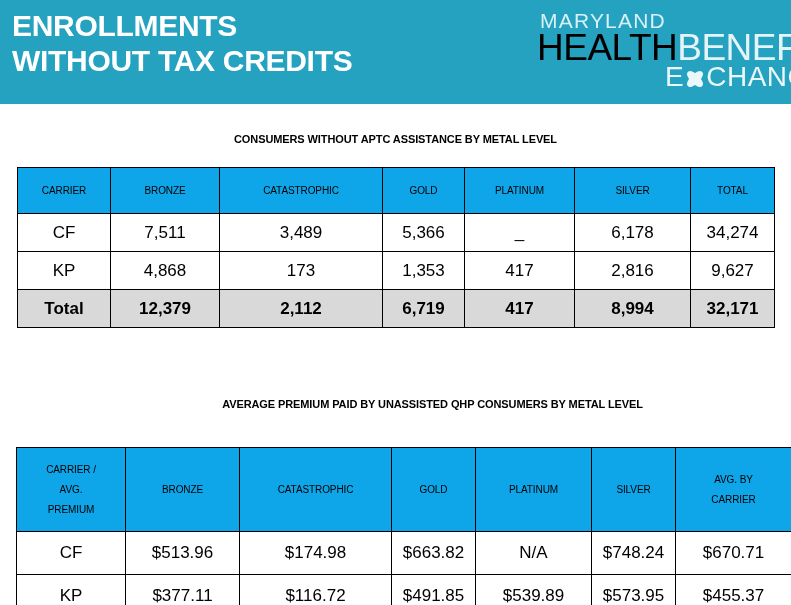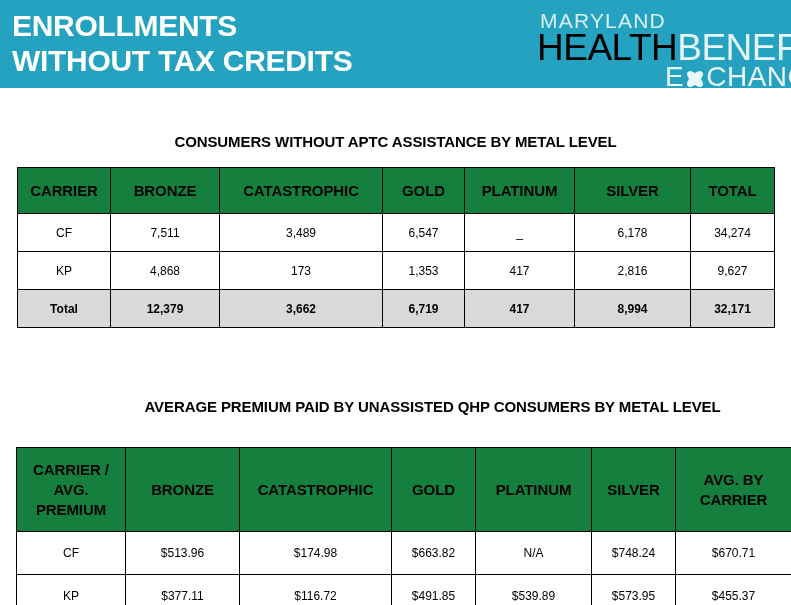--- a/index.html
+++ b/index.html
@@ -15,21 +15,21 @@
     color: #000000;
     position: relative;
   }
 
   
   .banner {
     position: absolute;
     left: 0;
     top: 0;
     width: 791px;
-    height: 88px;
+    height: 104px;
     background: #24a2c0;
     overflow: hidden;
   }
   .banner-title {
     position: absolute;
     left: 12px;
     top: 8px;
     font-size: 30px;
     font-weight: bold;
     line-height: 35px;
@@ -94,47 +94,47 @@
     border-radius: 50% 50% 50% 50% / 60% 60% 60% 60%;
   }
   .xglyph::before { transform: translate(-50%,-50%) rotate(45deg); }
   .xglyph::after  { transform: translate(-50%,-50%) rotate(-45deg); }
 
   
   .section-title {
     position: absolute;
     width: 791px;
     text-align: center;
-    font-size: 15px;
+    font-size: 11px;
     font-weight: bold;
     letter-spacing: -0.1px;
   }
   #title-1 { top: 133px; }
   #title-2 { top: 398px; margin-left: 37px; }
 
   
   table.grid {
     position: absolute;
     border-collapse: collapse;
     table-layout: fixed;
     background: #ffffff;
   }
   table.grid td, table.grid th {
     border: 1px solid #000000;
     text-align: center;
     vertical-align: middle;
-    font-size: 12px;
+    font-size: 17px;
     font-weight: normal;
     padding: 0 2px;
     background: #ffffff;
   }
   table.grid thead th {
-    background: #15803d;
-    font-weight: bold;
-    font-size: 15px;
+    background: #0ea5e9;
+    font-weight: normal;
+    font-size: 10px;
     letter-spacing: -0.1px;
   }
   table.grid tr.total-row td {
     background: #d9d9d9;
     font-weight: bold;
   }
 
   
   #table-enrollments {
     left: 17px;
@@ -192,38 +192,38 @@
       <th>PLATINUM</th>
       <th>SILVER</th>
       <th>TOTAL</th>
     </tr>
   </thead>
   <tbody>
     <tr>
       <td>CF</td>
       <td>7,511</td>
       <td>3,489</td>
-      <td>6,547</td>
+      <td>5,366</td>
       <td class="dash-cell">_</td>
       <td>6,178</td>
       <td>34,274</td>
     </tr>
     <tr>
       <td>KP</td>
       <td>4,868</td>
       <td>173</td>
       <td>1,353</td>
       <td>417</td>
       <td>2,816</td>
       <td>9,627</td>
     </tr>
     <tr class="total-row">
       <td>Total</td>
       <td>12,379</td>
-      <td>3,662</td>
+      <td>2,112</td>
       <td>6,719</td>
       <td>417</td>
       <td>8,994</td>
       <td>32,171</td>
     </tr>
   </tbody>
 </table>
 
 <div class="section-title" id="title-2">AVERAGE PREMIUM PAID BY UNASSISTED QHP CONSUMERS BY METAL LEVEL</div>
 

